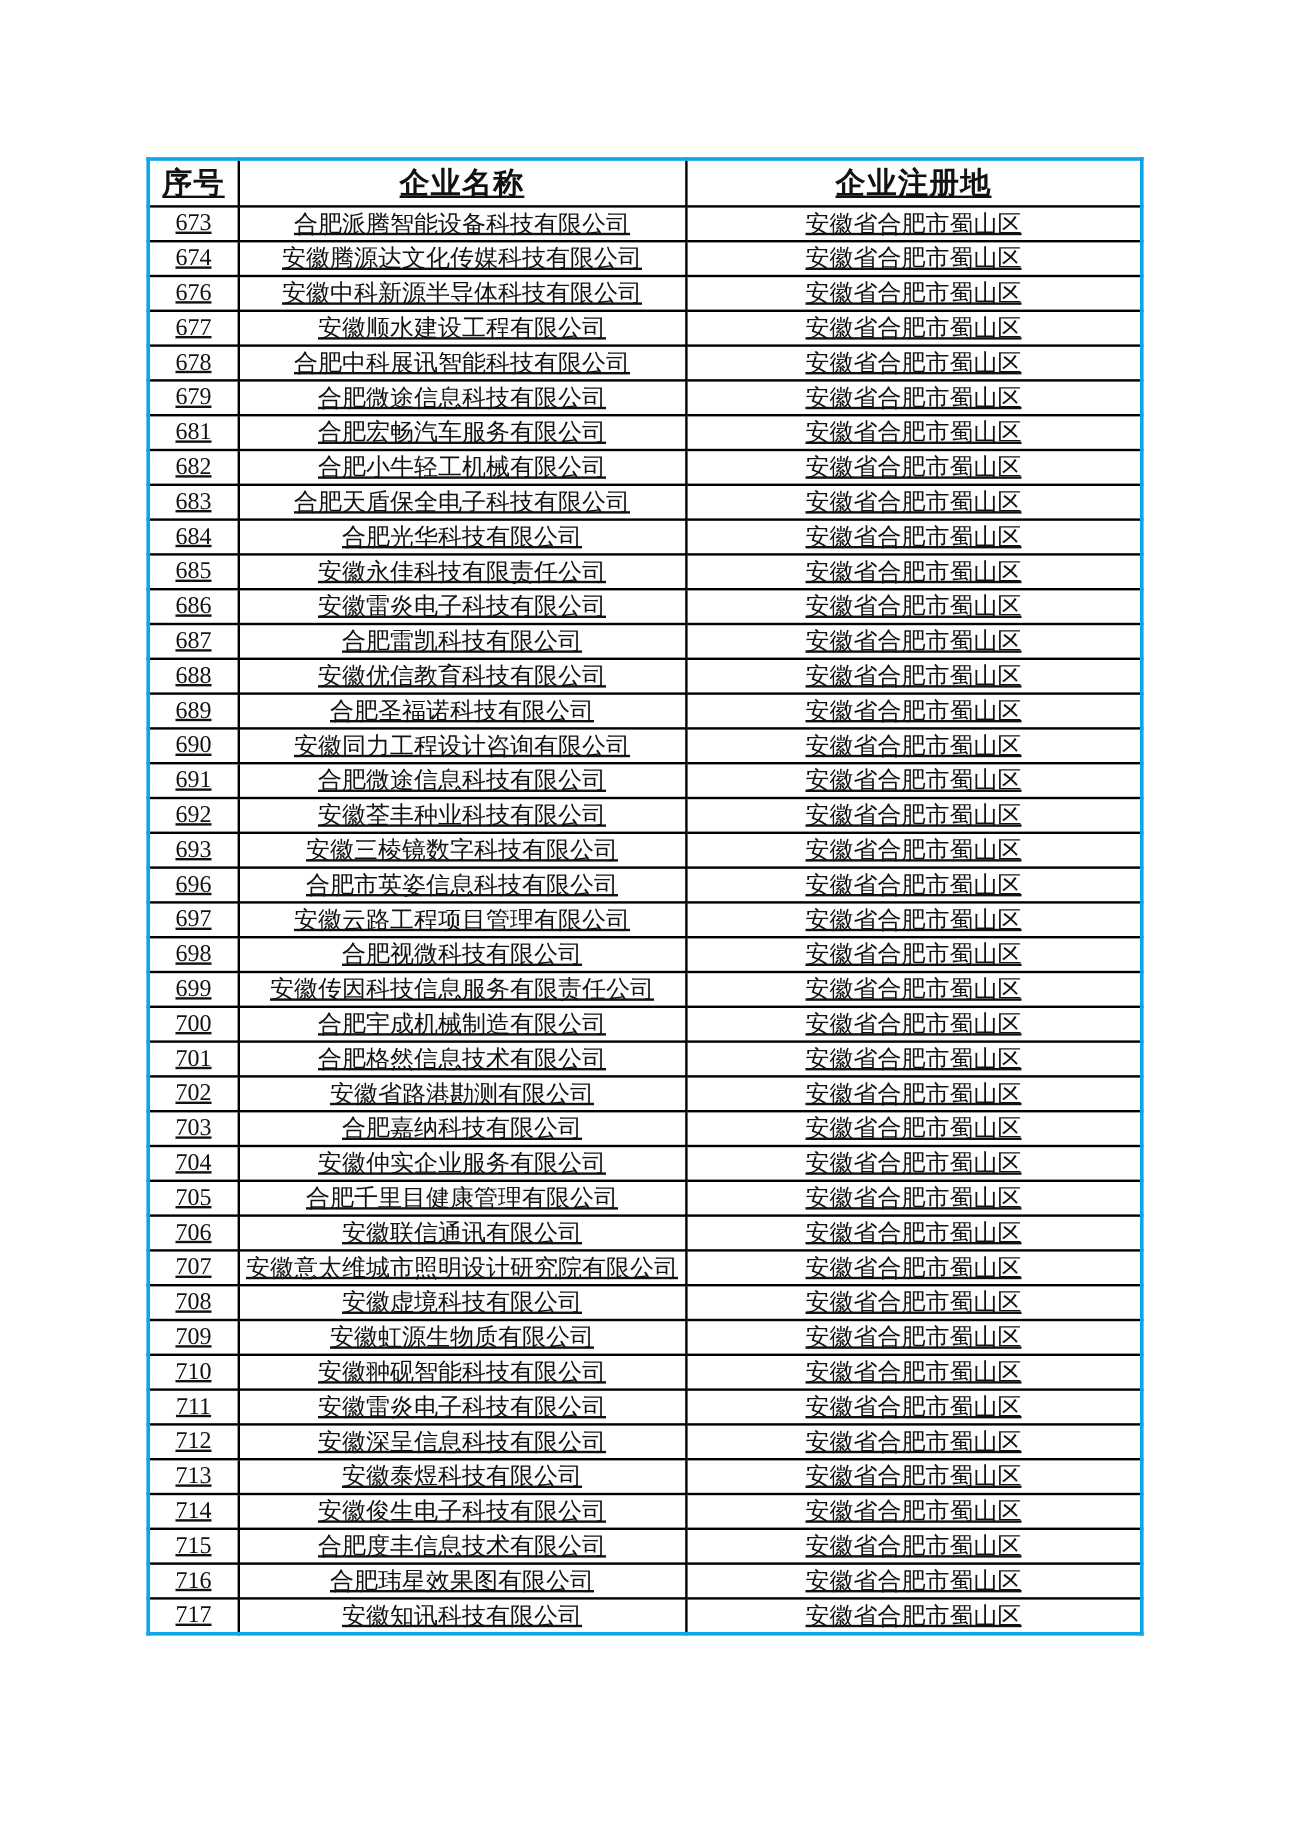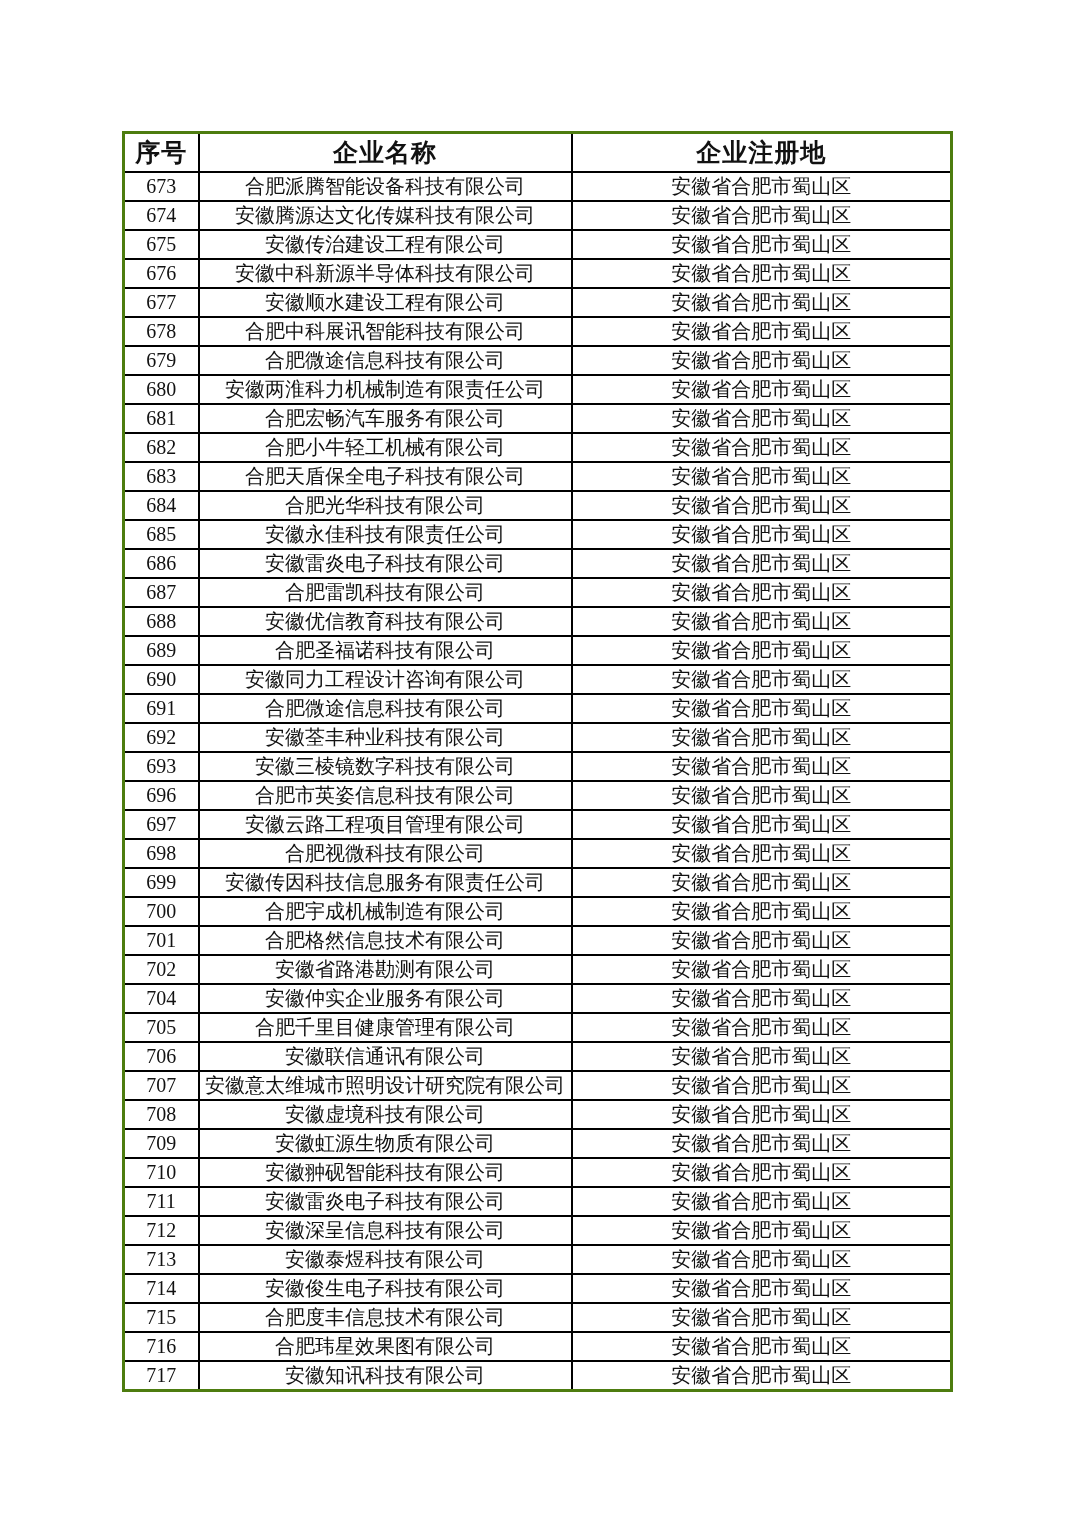--- a/index.html
+++ b/index.html
@@ -23,21 +23,21 @@
   }
   table.company-table th,
   table.company-table td {
     border: 2px solid #000000;
     text-align: center;
     vertical-align: middle;
     padding: 0 4px;
     overflow: hidden;
     white-space: nowrap;
   }
-  table.company-table { border: 3px solid #4d7c0f; }
+  table.company-table { border: 3px solid #0ea5e9; text-decoration: underline; }
   table.company-table th {
     height: 39px;
     font-size: 25px;
     font-weight: bold;
     letter-spacing: 1px;
   }
   table.company-table td {
     height: 27px;
     font-size: 20px;
     font-weight: normal;
@@ -68,50 +68,40 @@
           <td>673</td>
           <td>合肥派腾智能设备科技有限公司</td>
           <td>安徽省合肥市蜀山区</td>
         </tr>
         <tr>
           <td>674</td>
           <td>安徽腾源达文化传媒科技有限公司</td>
           <td>安徽省合肥市蜀山区</td>
         </tr>
         <tr>
-          <td>675</td>
-          <td>安徽传治建设工程有限公司</td>
-          <td>安徽省合肥市蜀山区</td>
-        </tr>
-        <tr>
           <td>676</td>
           <td>安徽中科新源半导体科技有限公司</td>
           <td>安徽省合肥市蜀山区</td>
         </tr>
         <tr>
           <td>677</td>
           <td>安徽顺水建设工程有限公司</td>
           <td>安徽省合肥市蜀山区</td>
         </tr>
         <tr>
           <td>678</td>
           <td>合肥中科展讯智能科技有限公司</td>
           <td>安徽省合肥市蜀山区</td>
         </tr>
         <tr>
           <td>679</td>
           <td>合肥微途信息科技有限公司</td>
           <td>安徽省合肥市蜀山区</td>
         </tr>
         <tr>
-          <td>680</td>
-          <td>安徽两淮科力机械制造有限责任公司</td>
-          <td>安徽省合肥市蜀山区</td>
-        </tr>
-        <tr>
           <td>681</td>
           <td>合肥宏畅汽车服务有限公司</td>
           <td>安徽省合肥市蜀山区</td>
         </tr>
         <tr>
           <td>682</td>
           <td>合肥小牛轻工机械有限公司</td>
           <td>安徽省合肥市蜀山区</td>
         </tr>
         <tr>
@@ -195,20 +185,25 @@
           <td>安徽省合肥市蜀山区</td>
         </tr>
         <tr>
           <td>701</td>
           <td>合肥格然信息技术有限公司</td>
           <td>安徽省合肥市蜀山区</td>
         </tr>
         <tr>
           <td>702</td>
           <td>安徽省路港勘测有限公司</td>
+          <td>安徽省合肥市蜀山区</td>
+        </tr>
+        <tr>
+          <td>703</td>
+          <td>合肥嘉纳科技有限公司</td>
           <td>安徽省合肥市蜀山区</td>
         </tr>
         <tr>
           <td>704</td>
           <td>安徽仲实企业服务有限公司</td>
           <td>安徽省合肥市蜀山区</td>
         </tr>
         <tr>
           <td>705</td>
           <td>合肥千里目健康管理有限公司</td>

